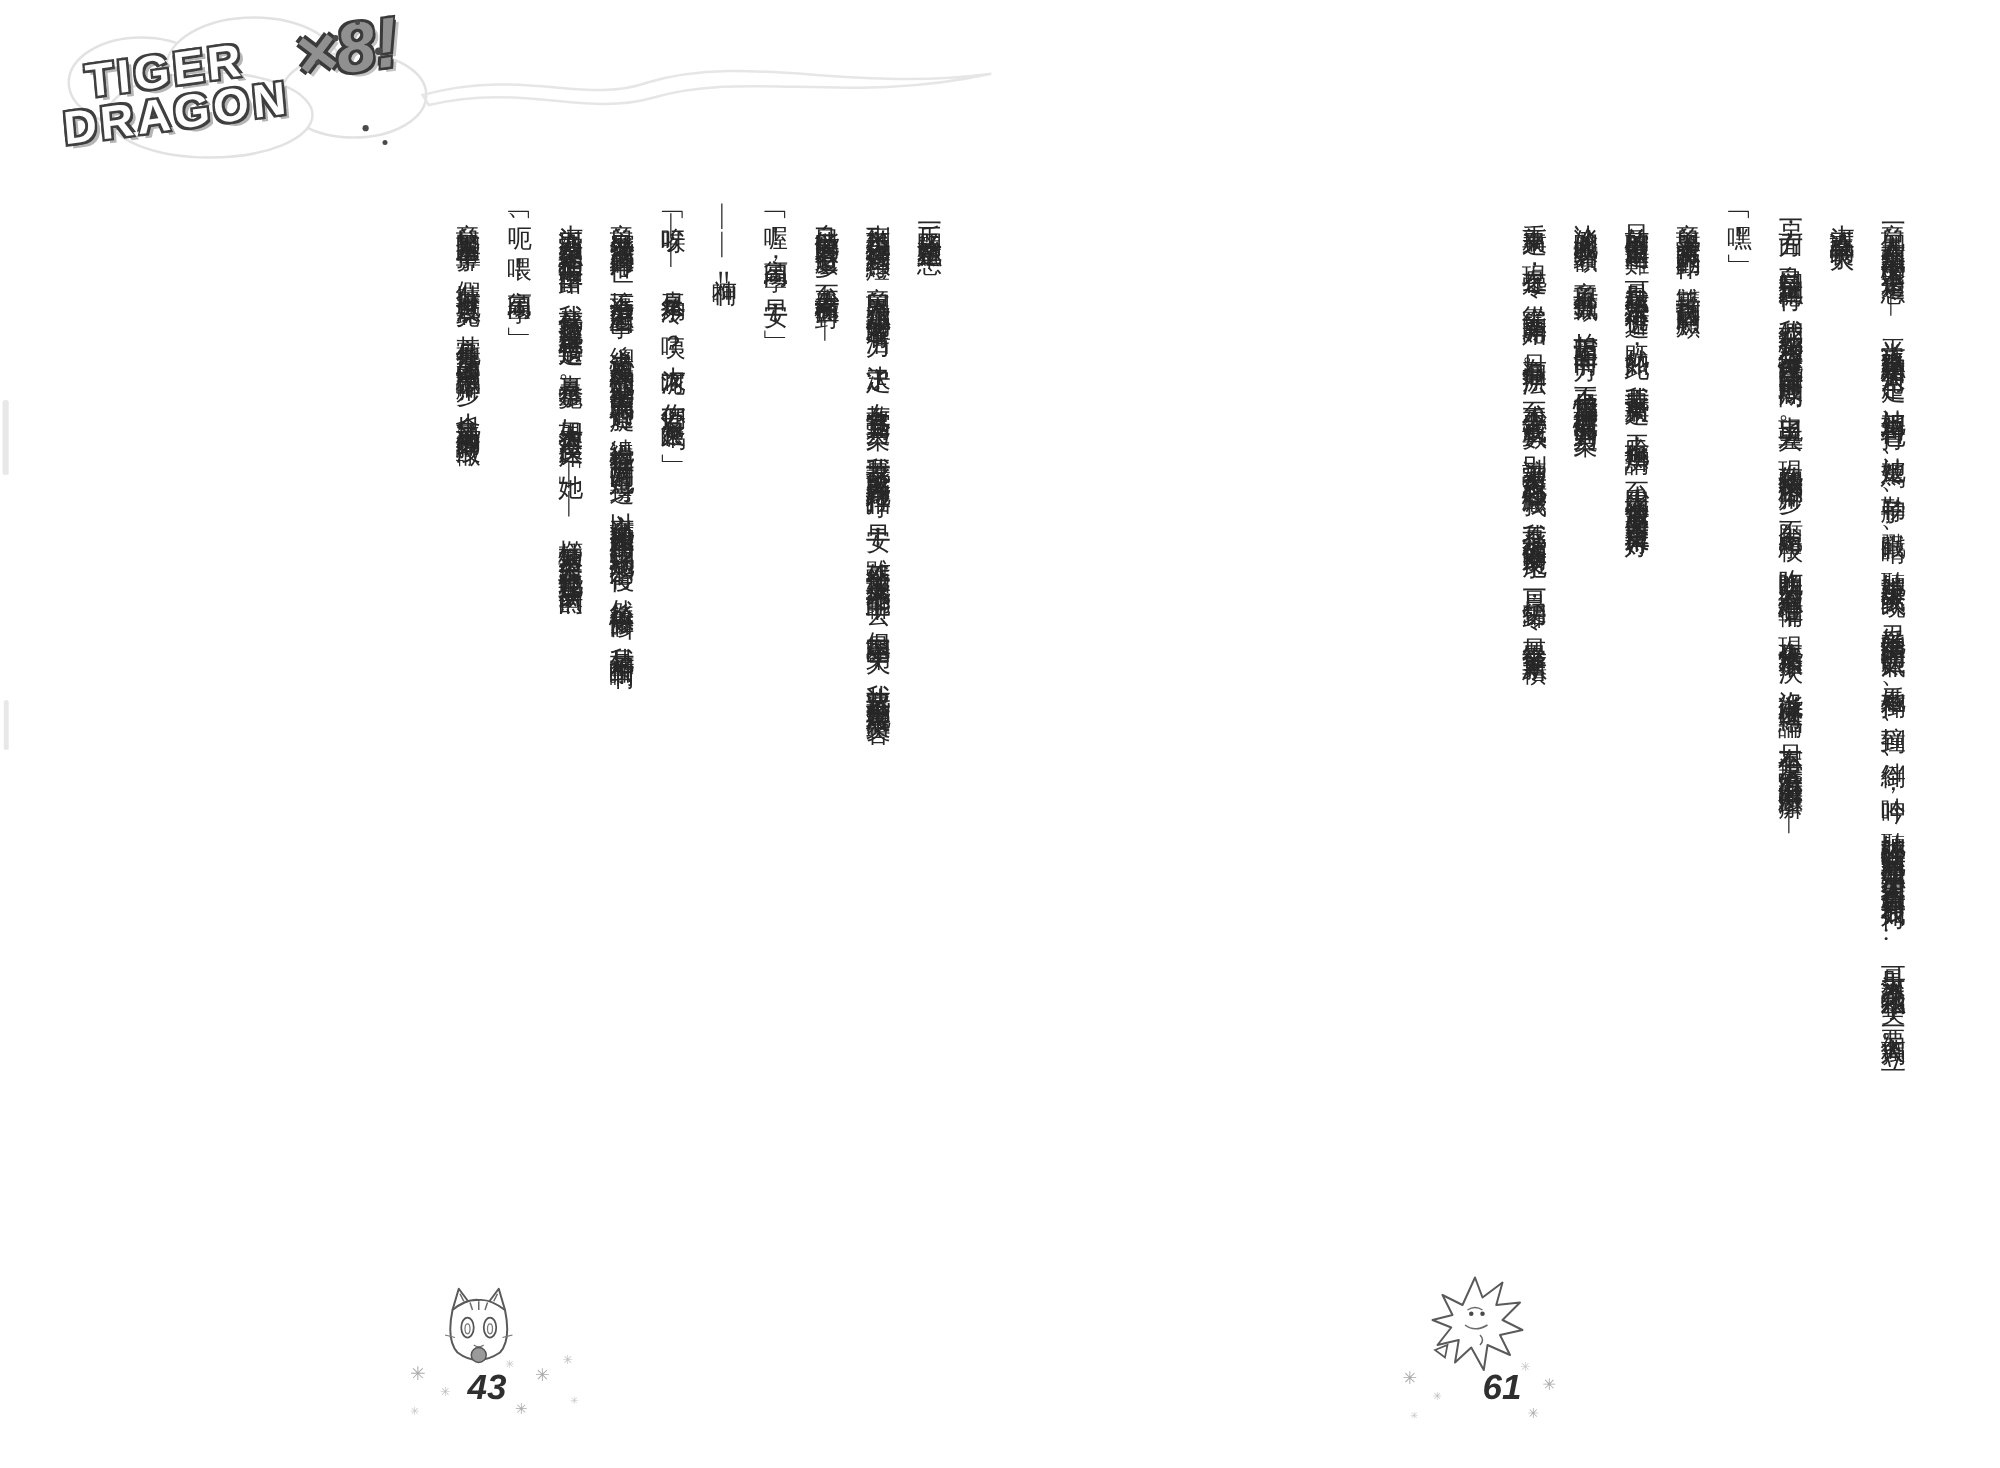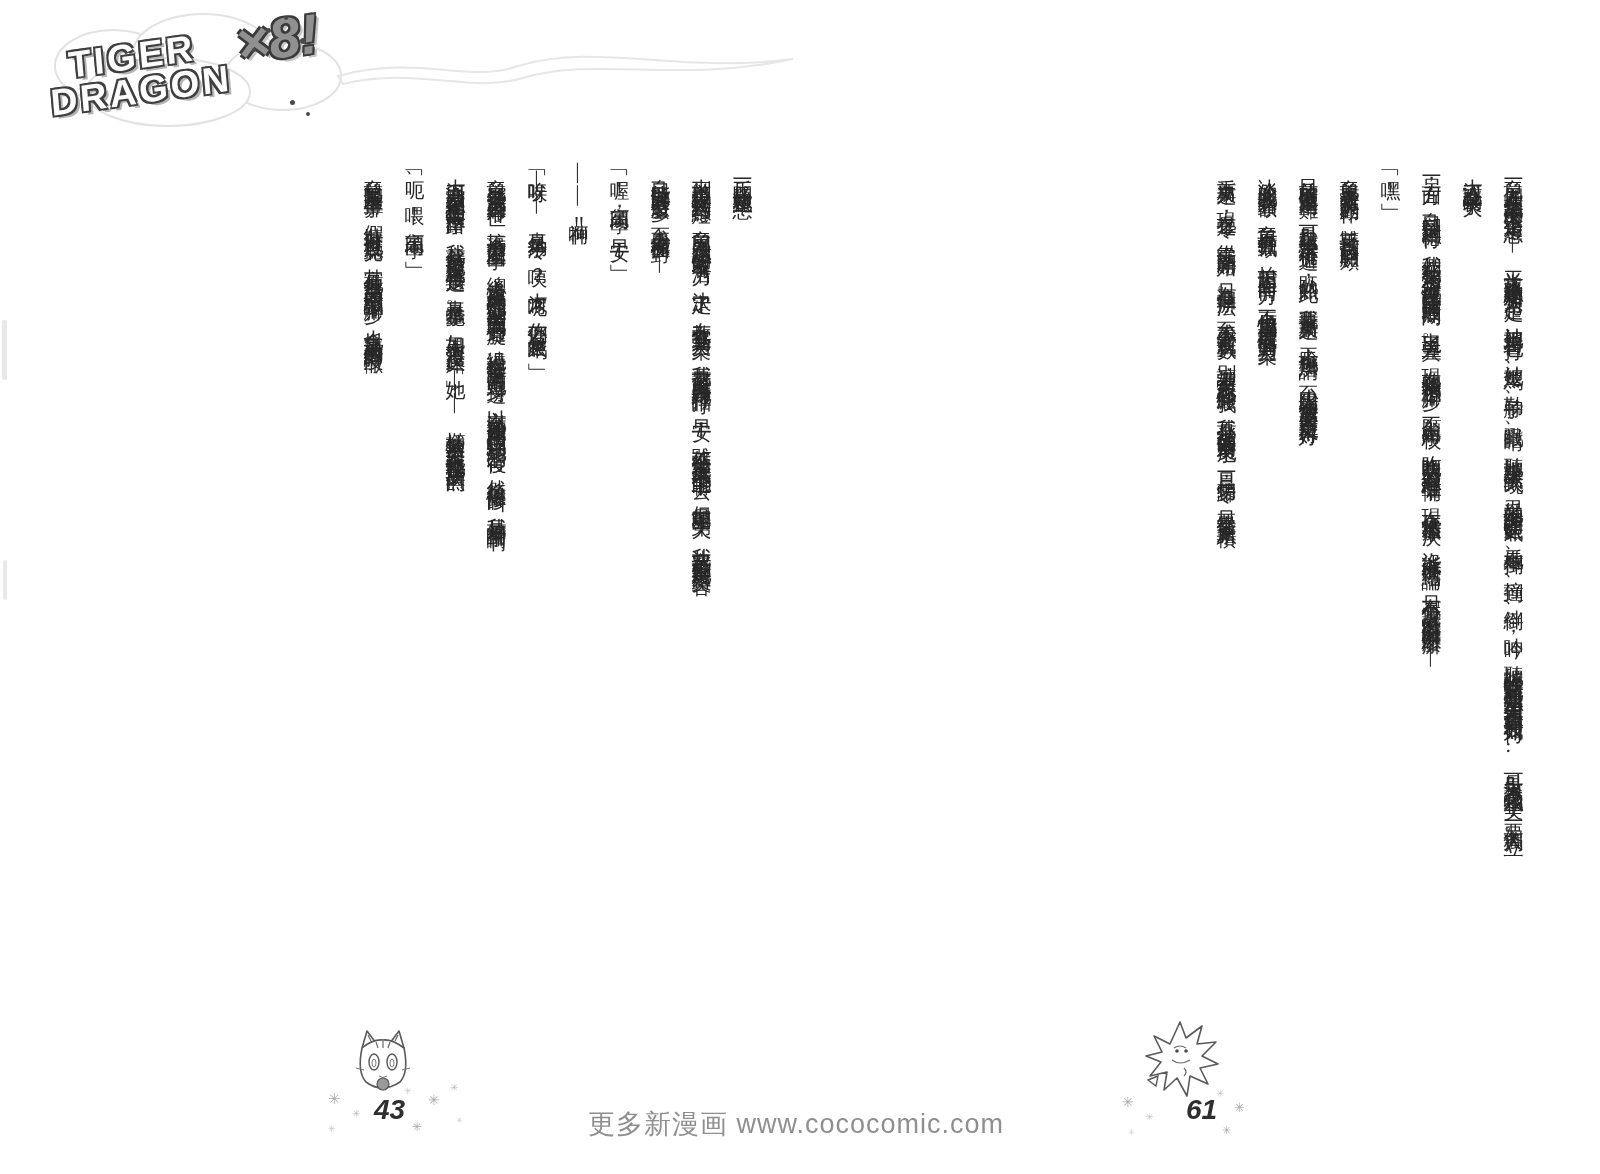--- a/index.html
+++ b/index.html
@@ -156,18 +156,17 @@
   <span class="star st6"></span>
   <span class="star st7"></span>
   <span class="star st8"></span>
   <span class="star st9"></span>
   <span class="star st10"></span>
   <span class="star st11"></span>
   <span class="star st12"></span>
   <span class="star st13"></span>
   <span class="star st14"></span>
 
-  <div class="watermark">更多新漫画 www.cococomic.com</div>
 
   <span class="smudge" style="left:2px;top:320px;width:5px;height:60px;"></span>
   <span class="smudge" style="left:3px;top:560px;width:4px;height:40px;"></span>
 
 </div>
 
 </body></html>

